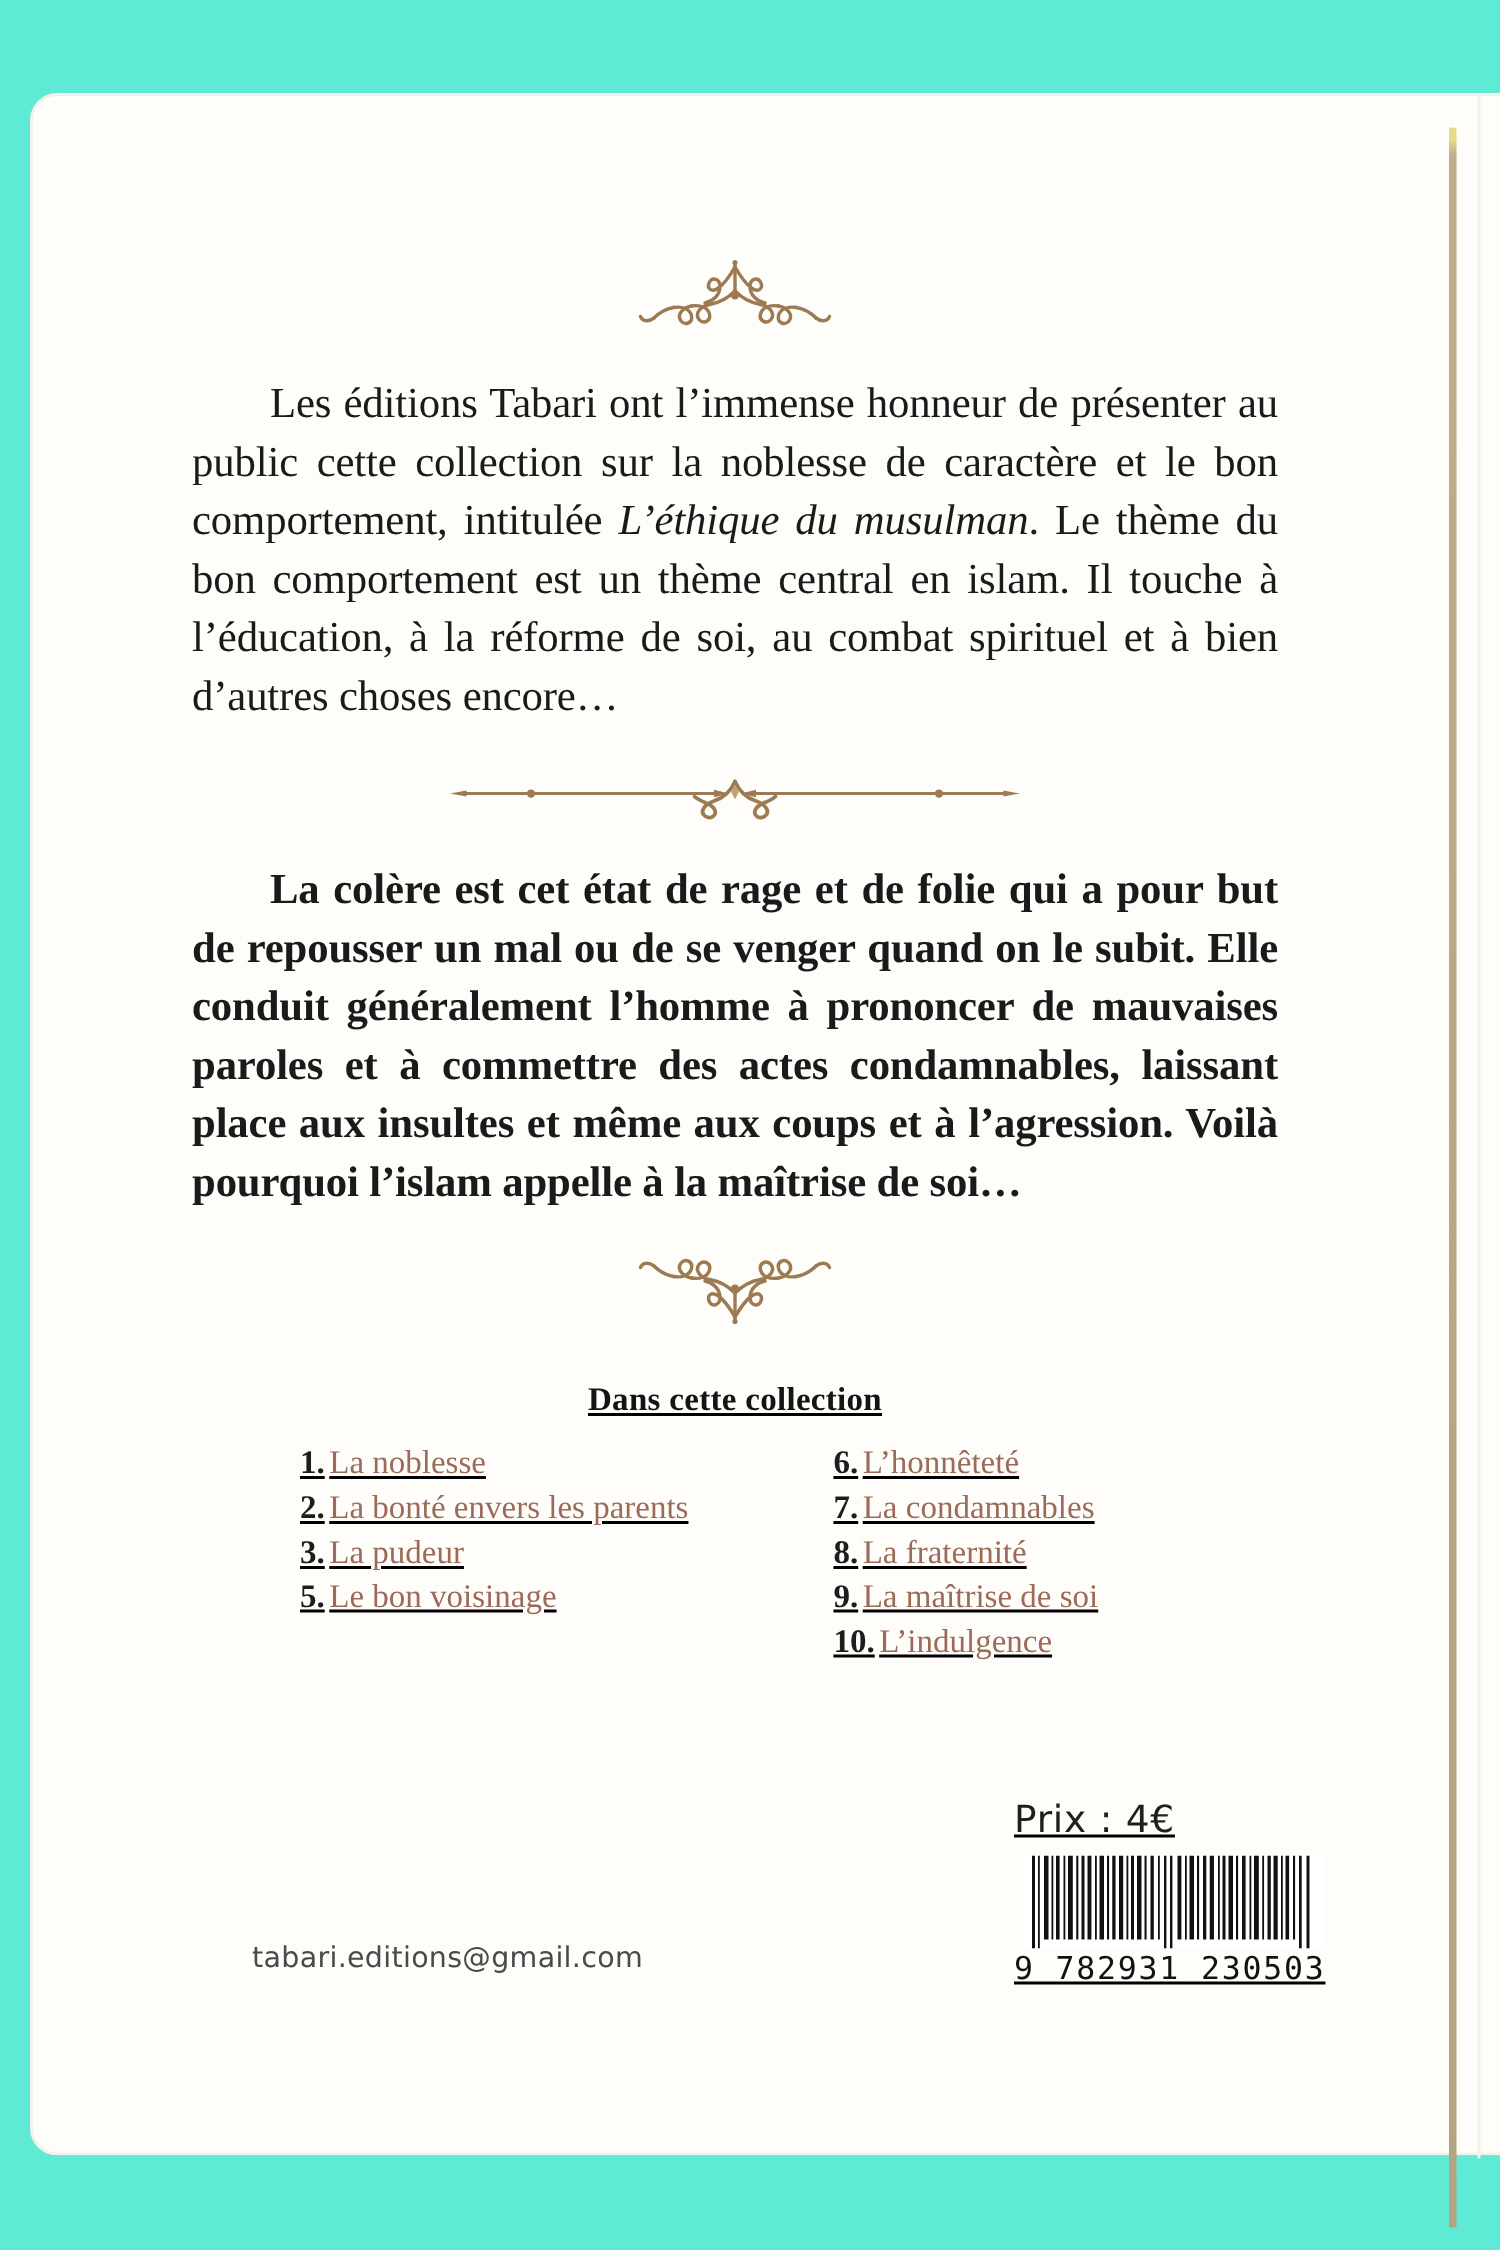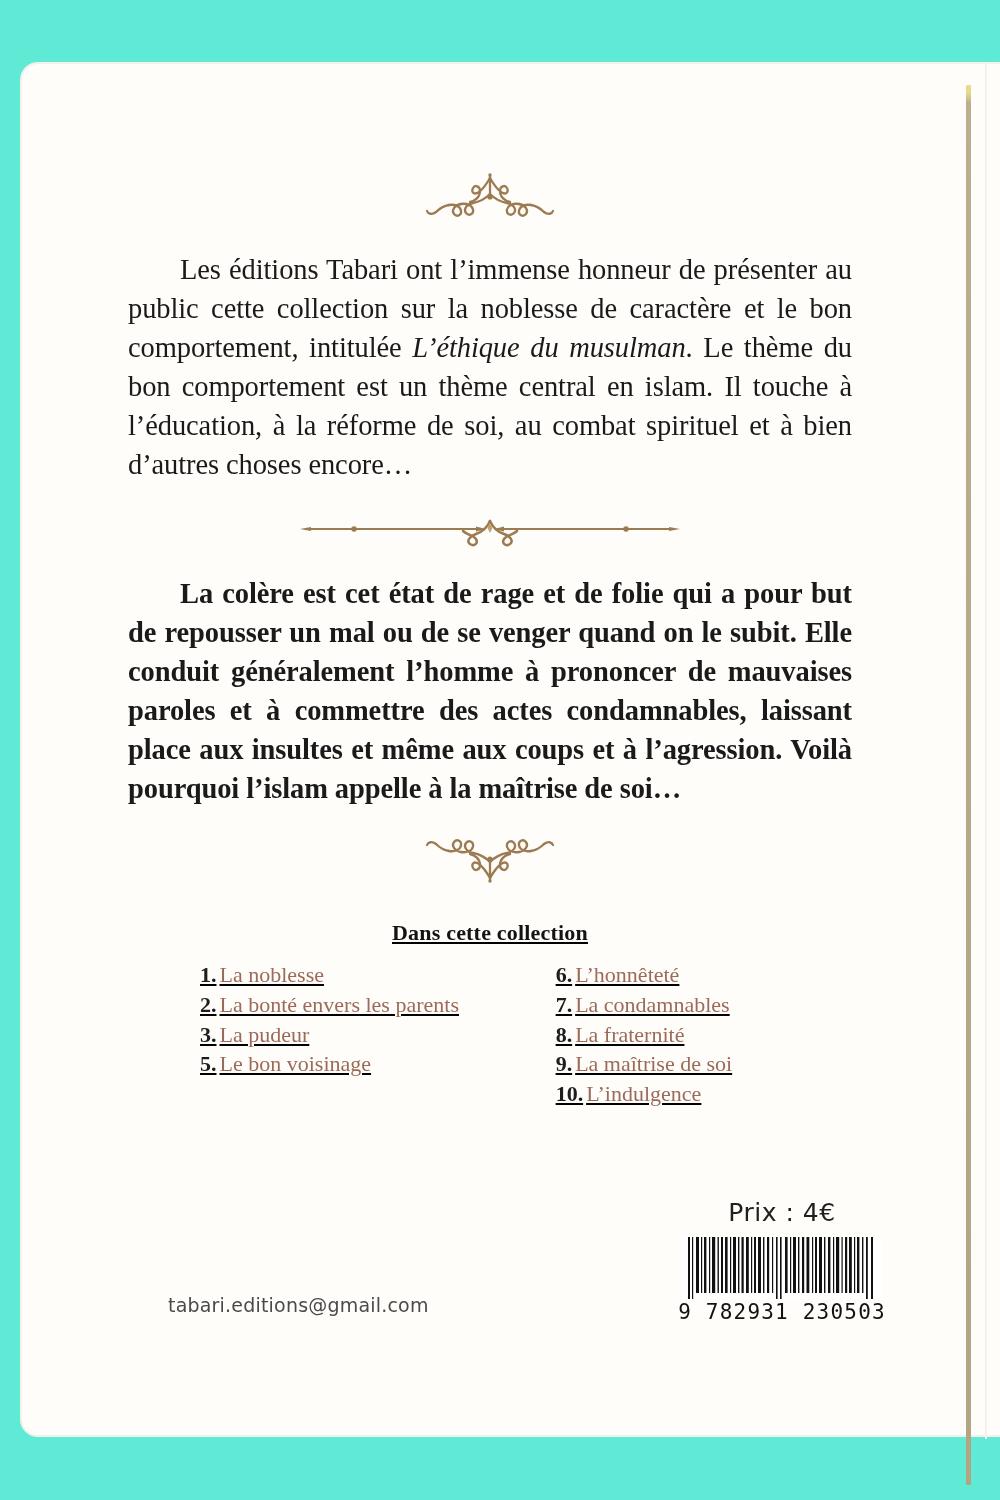--- a/index.html
+++ b/index.html
@@ -143,21 +143,22 @@
     left: 128px;
     top: 1198px;
     width: 760px;
     height: 170px;
   }
   #price-barcode-block {
     position: absolute;
     right: 0;
     top: 0;
     width: 212px;
-    text-align: center;
+    text-align: left;
+    text-decoration: underline;
   }
   #price-label {
     font-family: "DejaVu Sans", "Liberation Sans", sans-serif;
     font-size: 25px;
     color: #1f1f1f;
     letter-spacing: 0.5px;
     margin-bottom: 10px;
   }
   #barcode {
     width: 200px;

